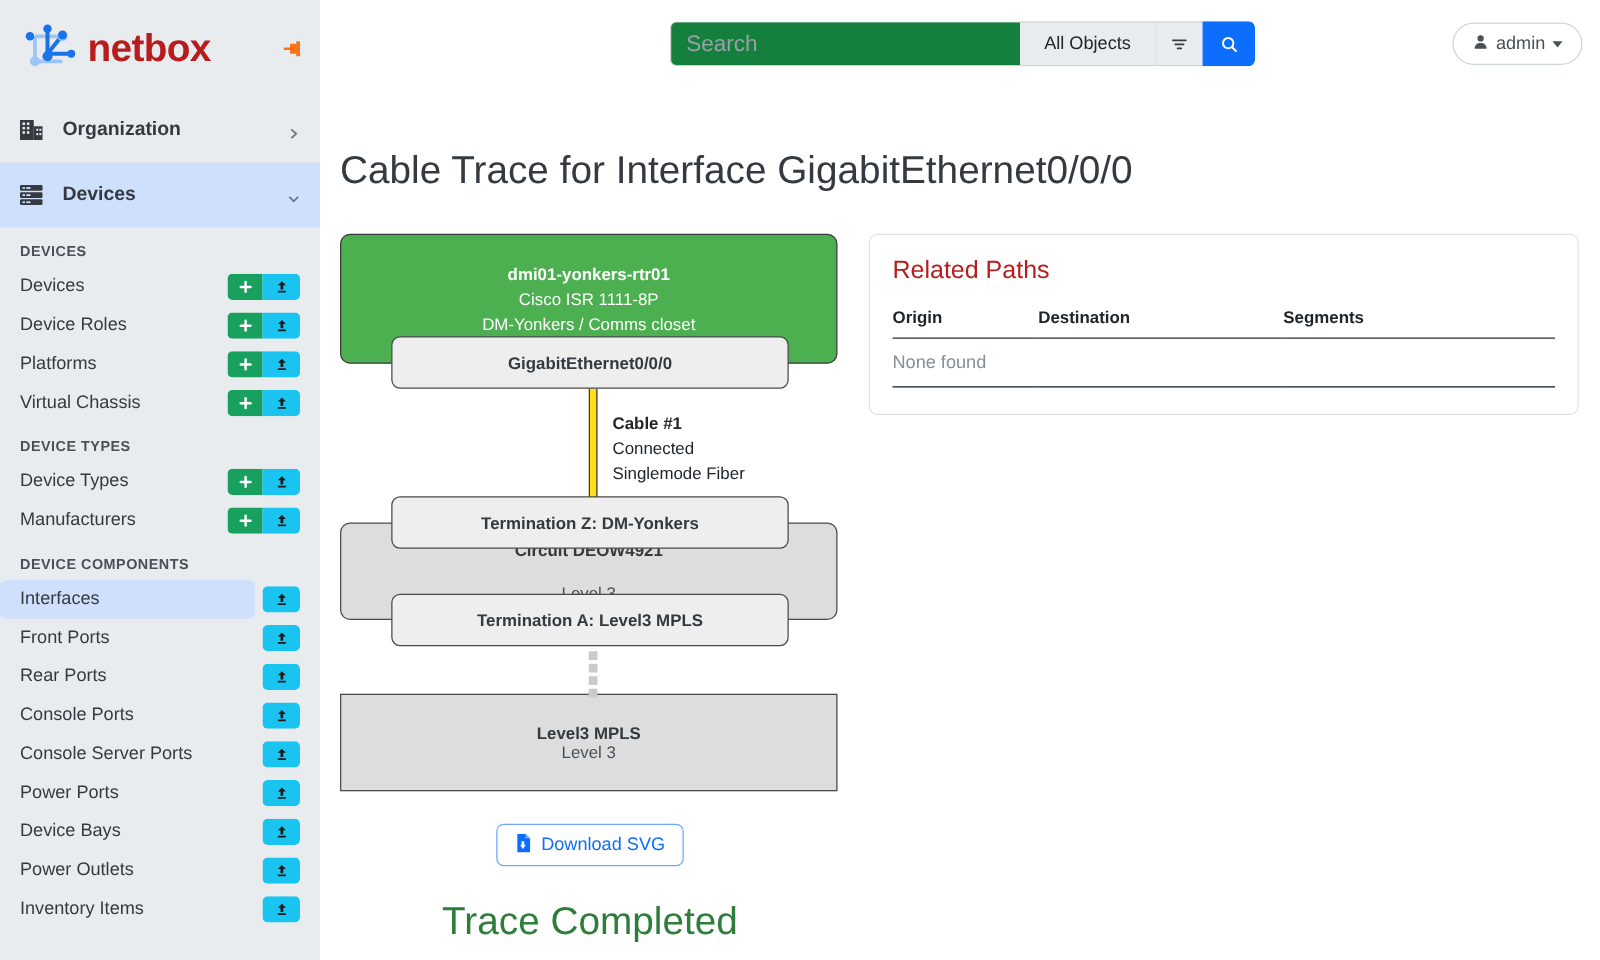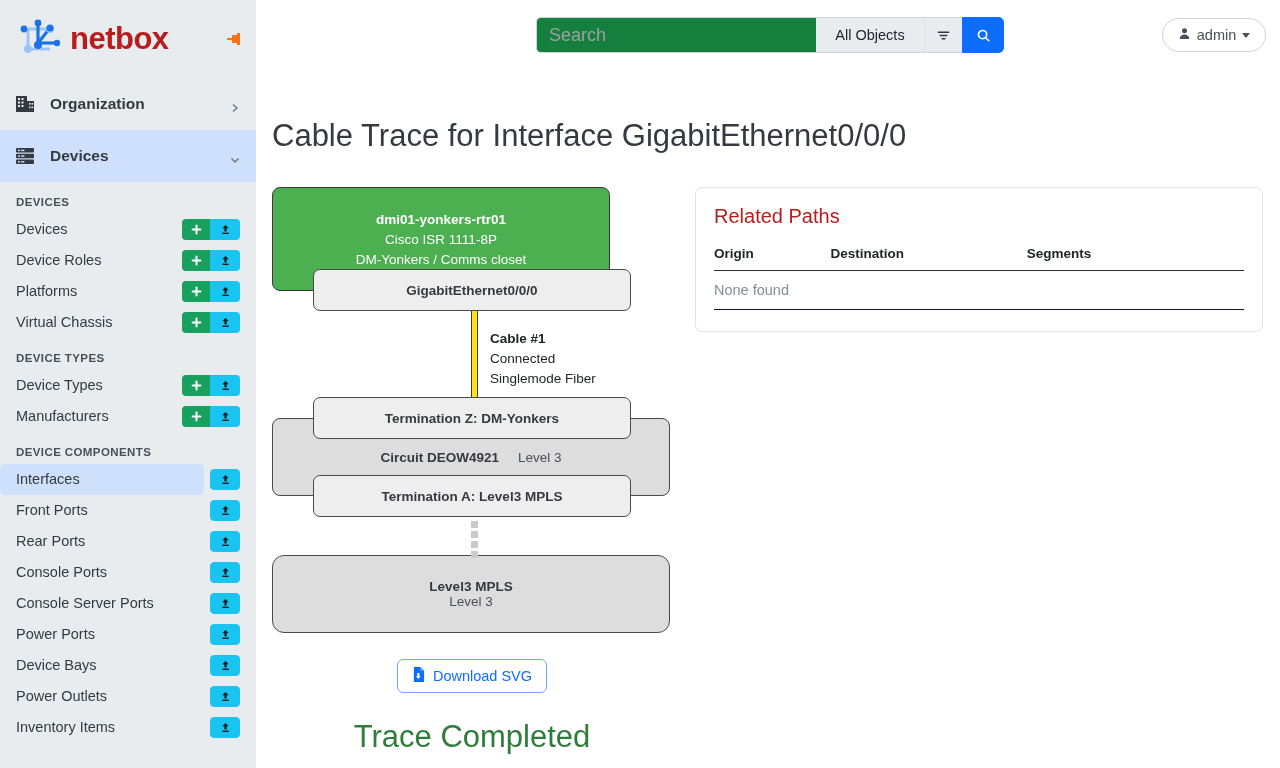--- a/index.html
+++ b/index.html
@@ -135,21 +135,21 @@
   .page-title {
     font-size: 31px; font-weight: 400; color: #343a40;
     padding: 0 0 0 16px; margin: 0; line-height: 46px;
   }
 
   .content-row { position: relative; margin-top: 28px; }
 
   
   .trace { position: absolute; left: 16px; top: 0; width: 400px; }
   .node-device {
-    width: 338px; height: 104px;
+    width: 398px; height: 104px;
     background: #4caf50; border: 1px solid #3a3a3a;
     border-radius: 8px;
     display: flex; flex-direction: column; align-items: center; justify-content: center;
     color: #ffffff; gap: 5px;
   }
   .node-device .nd-title { font-size: 13.5px; font-weight: 700; }
   .node-device .nd-sub { font-size: 13.5px; font-weight: 400; }
   .term-box {
     width: 318px; height: 42px; margin: -22px auto 0 auto;
     background: #eeeeee; border: 1px solid #4a4a4a; border-radius: 7px;
@@ -163,34 +163,34 @@
     background: #ffe01b; border-left: 1px solid #3a3a3a; border-right: 1px solid #3a3a3a;
   }
   .cable-info { position: absolute; left: 218px; top: 18px; line-height: 20px; }
   .cable-info .ci-title { font-size: 13.5px; font-weight: 700; color: #212529; }
   .cable-info .ci-sub { font-size: 13.5px; color: #212529; }
 
   .circuit-box {
     width: 398px; height: 78px;
     background: #dddddd; border: 1px solid #4a4a4a; border-radius: 8px;
     margin-top: -21px;
-    display: flex; flex-direction: row; align-items: center; justify-content: center;
+    display: flex; flex-direction: column; align-items: center; justify-content: center;
     gap: 19px; position: relative; z-index: 1;
   }
   .circuit-box .cb-title { font-size: 13.5px; font-weight: 700; color: #343a40; }
   .circuit-box .cb-sub { font-size: 13.5px; color: #495057; }
 
   .dots { height: 38px; position: relative; }
   .dots i {
     position: absolute; left: 199px; width: 7px; height: 7px;
     background: #c6cbd0; display: block;
   }
   .provider-box {
     width: 398px; height: 78px;
-    background: #dddddd; border: 1px solid #4a4a4a; border-radius: 12px;
+    background: #dddddd; border: 1px solid #4a4a4a; border-radius: 0;
     display: flex; flex-direction: column; align-items: center; justify-content: center;
     gap: 0;
   }
   .provider-box .pb-title { font-size: 13.5px; font-weight: 700; color: #343a40; }
   .provider-box .pb-sub { font-size: 13.5px; color: #495057; }
 
   .dl-wrap { display: flex; justify-content: center; margin-top: 26px; }
   .dl-btn {
     height: 34px; padding: 0 14px;
     border: 1px solid #6ea8fe; border-radius: 6px;

